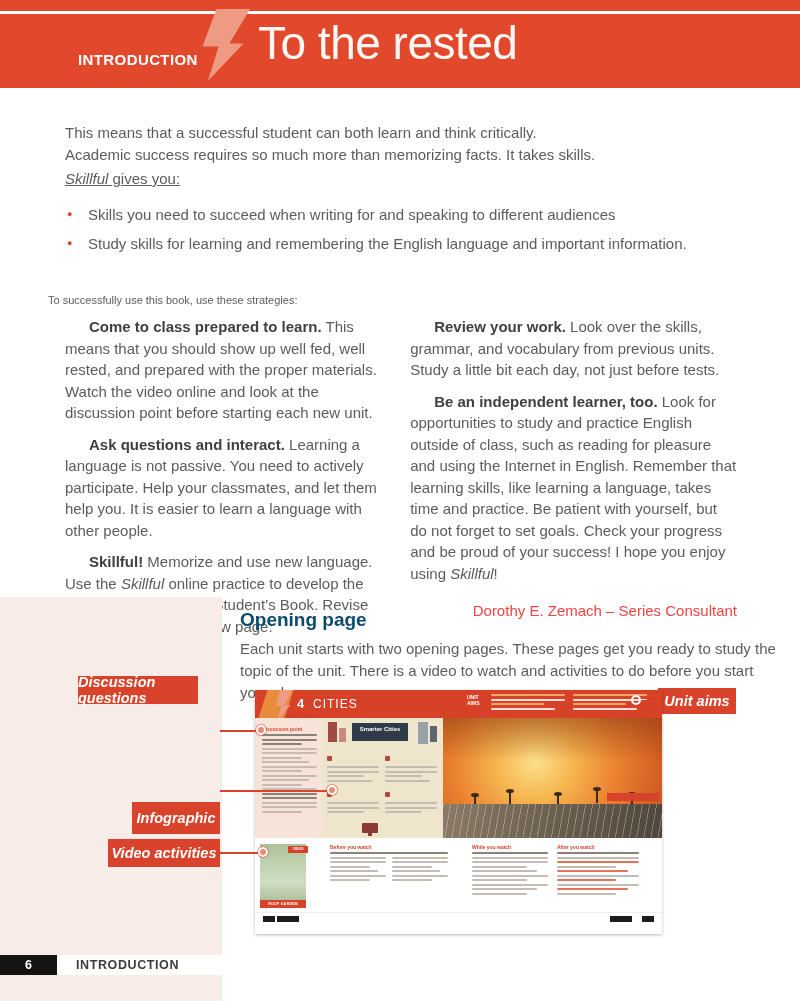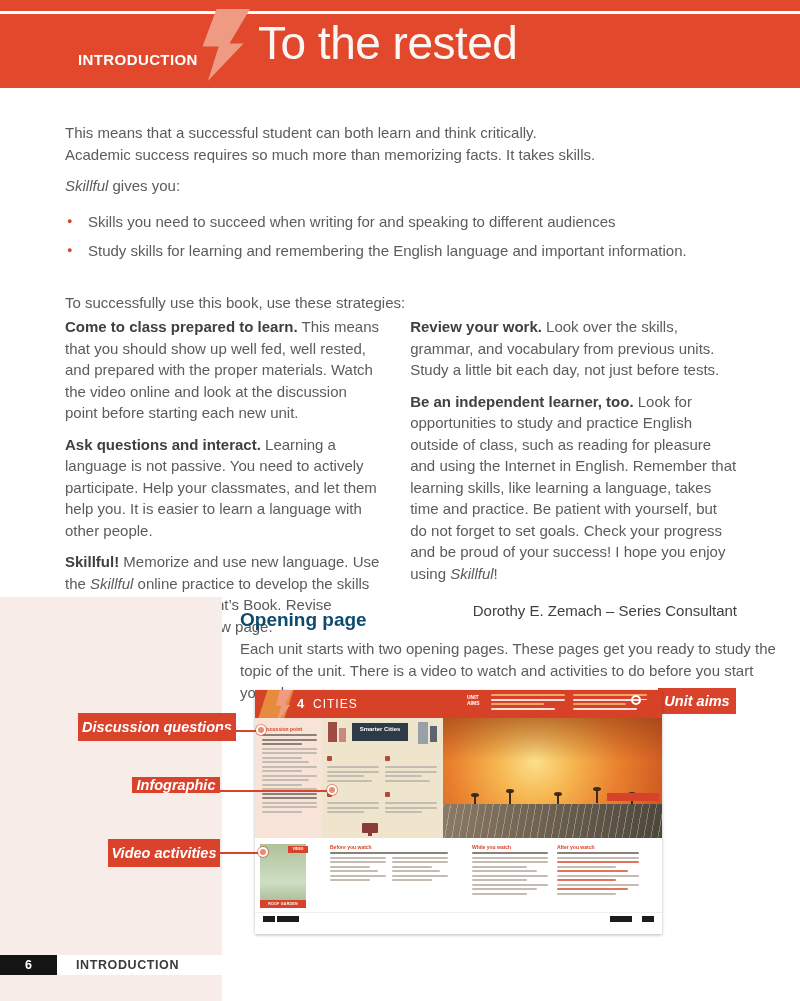--- a/index.html
+++ b/index.html
@@ -12,44 +12,44 @@
   
   .header { position:absolute; left:0; top:0; width:800px; height:88px; background:#e2482c; }
   .header-rule { position:absolute; left:0; top:11px; width:800px; height:3px; background:#fff; }
   .eyebrow { position:absolute; left:78px; top:51px; font-size:15px; font-weight:bold; color:#fff; letter-spacing:.4px; }
   .flash { position:absolute; left:196px; top:9px; width:54px; height:72px; background:#ef9a82;
     clip-path:polygon(38% 0,100% 0,62% 48%,88% 48%,22% 100%,42% 52%,12% 52%); }
   .big-title { position:absolute; left:258px; top:16px; font-size:46px; font-weight:300; color:#fdf7f3; letter-spacing:-.5px; }
   
   .intro { position:absolute; left:65px; top:122px; width:675px; font-size:15px; line-height:22px; }
   .intro .ln { display:block; }
-  .skillful-line { margin-top:9px; }
+  .skillful-line { margin-top:2px;text-decoration:underline; }
   .it { font-style:italic; }
   .bullets { list-style:none; margin-top:14px; }
   .bullets li { position:relative; padding-left:23px; margin-bottom:8px; line-height:21px; }
   .bullets li::before { content:"●"; position:absolute; left:2px; top:0; font-size:9px; color:#d9432b; }
-  .lead-in { position:absolute; left:65px; top:294px; font-size:15px; }
+  .lead-in { position:absolute; left:48px; top:294px; font-size:11px; }
   
   .cols { position:absolute; left:65px; top:316px; width:672px; display:flex; gap:30px; }
   .col { font-size:15px; line-height:21.5px; }
   .col.left { width:325px; }
   .col.right { width:337px; }
   .col p { margin-bottom:10px; }
-  .col strong { color:#3e4043; }
-  .signature { text-align:right; margin-top:16px; color:#404040; }
+  .col strong { color:#3e4043;margin-left:24px; }
+  .signature { text-align:right; margin-top:16px; color:#ef4444; }
   
   .pink-panel { position:absolute; left:0; top:597px; width:222px; height:404px; background:#f7ece8; }
   .opening { position:absolute; left:240px; top:609px; width:545px; }
   .opening h2 { font-size:19px; color:#0c4a6e; font-weight:bold; margin-bottom:7px; }
   .opening p { font-size:15px; line-height:22px; }
   
   .plabel { position:absolute; background:#d9432b; color:#fff; font-weight:bold; font-style:italic;
     font-size:14.5px; display:flex; align-items:center; justify-content:center; }
-  .lbl-dq { left:78px; top:713px; width:158px; height:28px; }
-  .lbl-info { left:132px; top:777px; width:88px; height:16px; }
+  .lbl-dq { left:78px; top:676px; width:120px; height:28px; }
+  .lbl-info { left:132px; top:802px; width:88px; height:32px; }
   .lbl-video { left:108px; top:839px; width:112px; height:28px; }
   .lbl-aims { left:658px; top:688px; width:78px; height:26px; }
   .lead-line { position:absolute; height:2px; background:#d9432b; z-index:5; }
   .anchor { position:absolute; width:10px; height:10px; border-radius:50%; z-index:6;
     background:#ea8a70; border:2px solid #fff; box-shadow:0 0 0 1px rgba(215,66,42,.55); }
   .anchor.ring { background:transparent; border:2px solid #fff; box-shadow:none; }
   
   .thumb { position:absolute; left:255px; top:690px; width:407px; height:244px; background:#fff;
     box-shadow:0 1px 3px rgba(0,0,0,.28); }
   .t-banner { position:relative; width:100%; height:28px; background:#d64127; overflow:hidden; }

